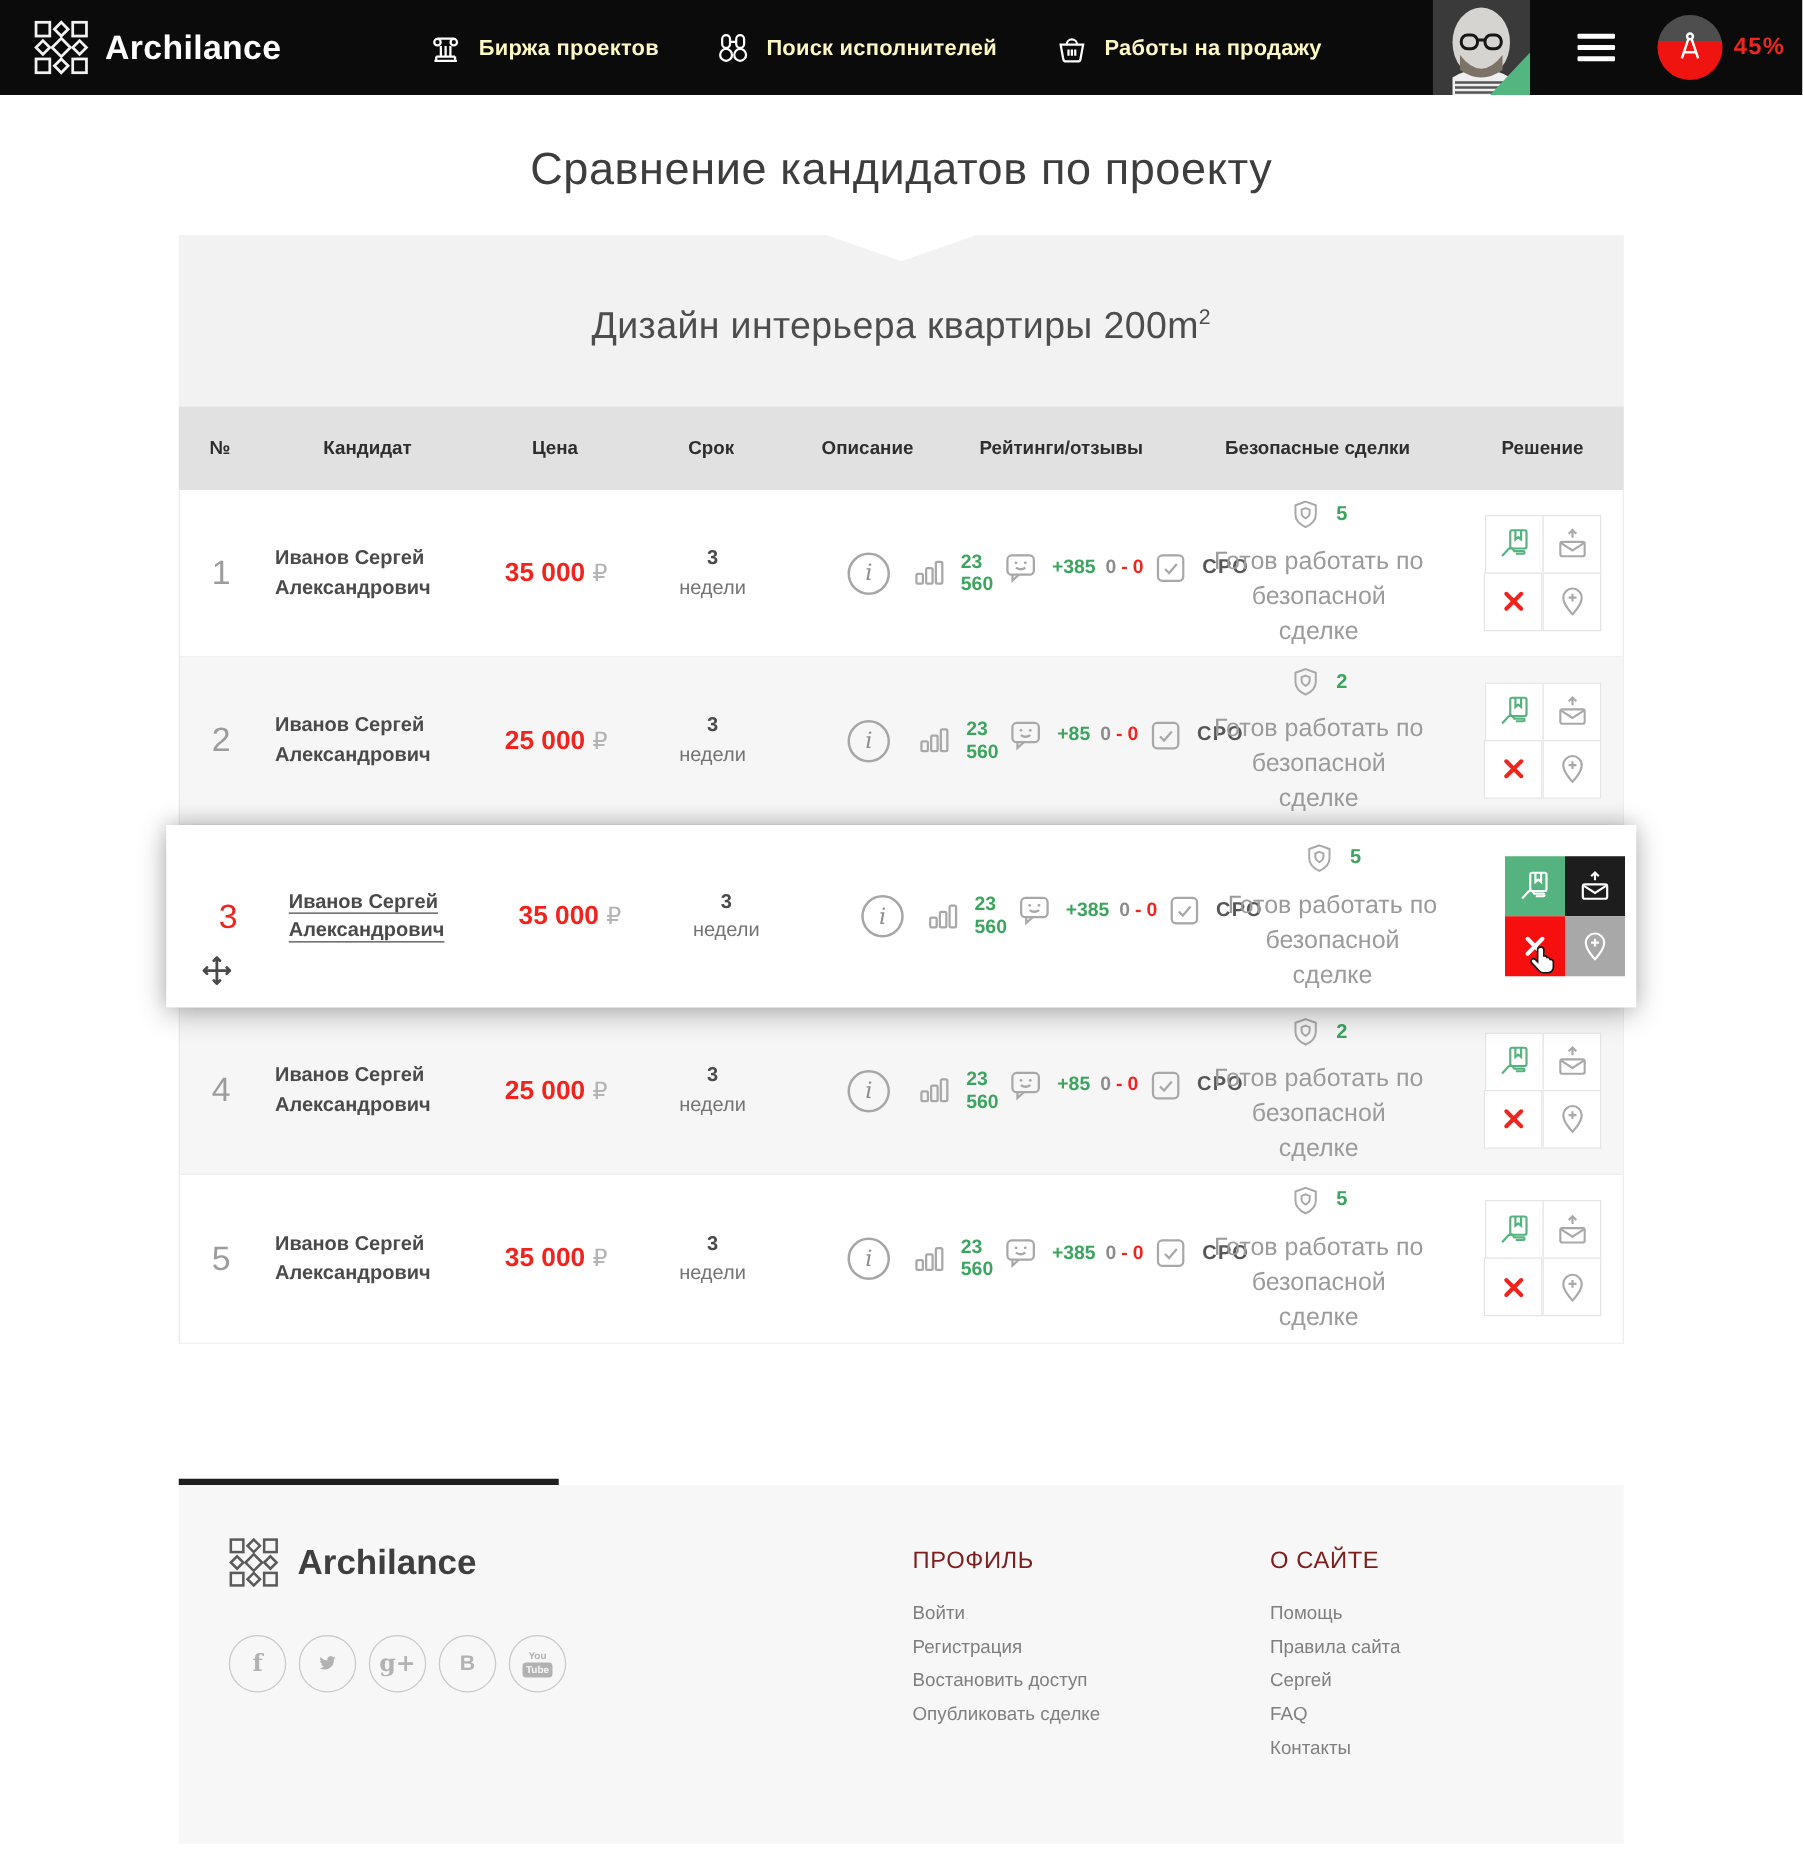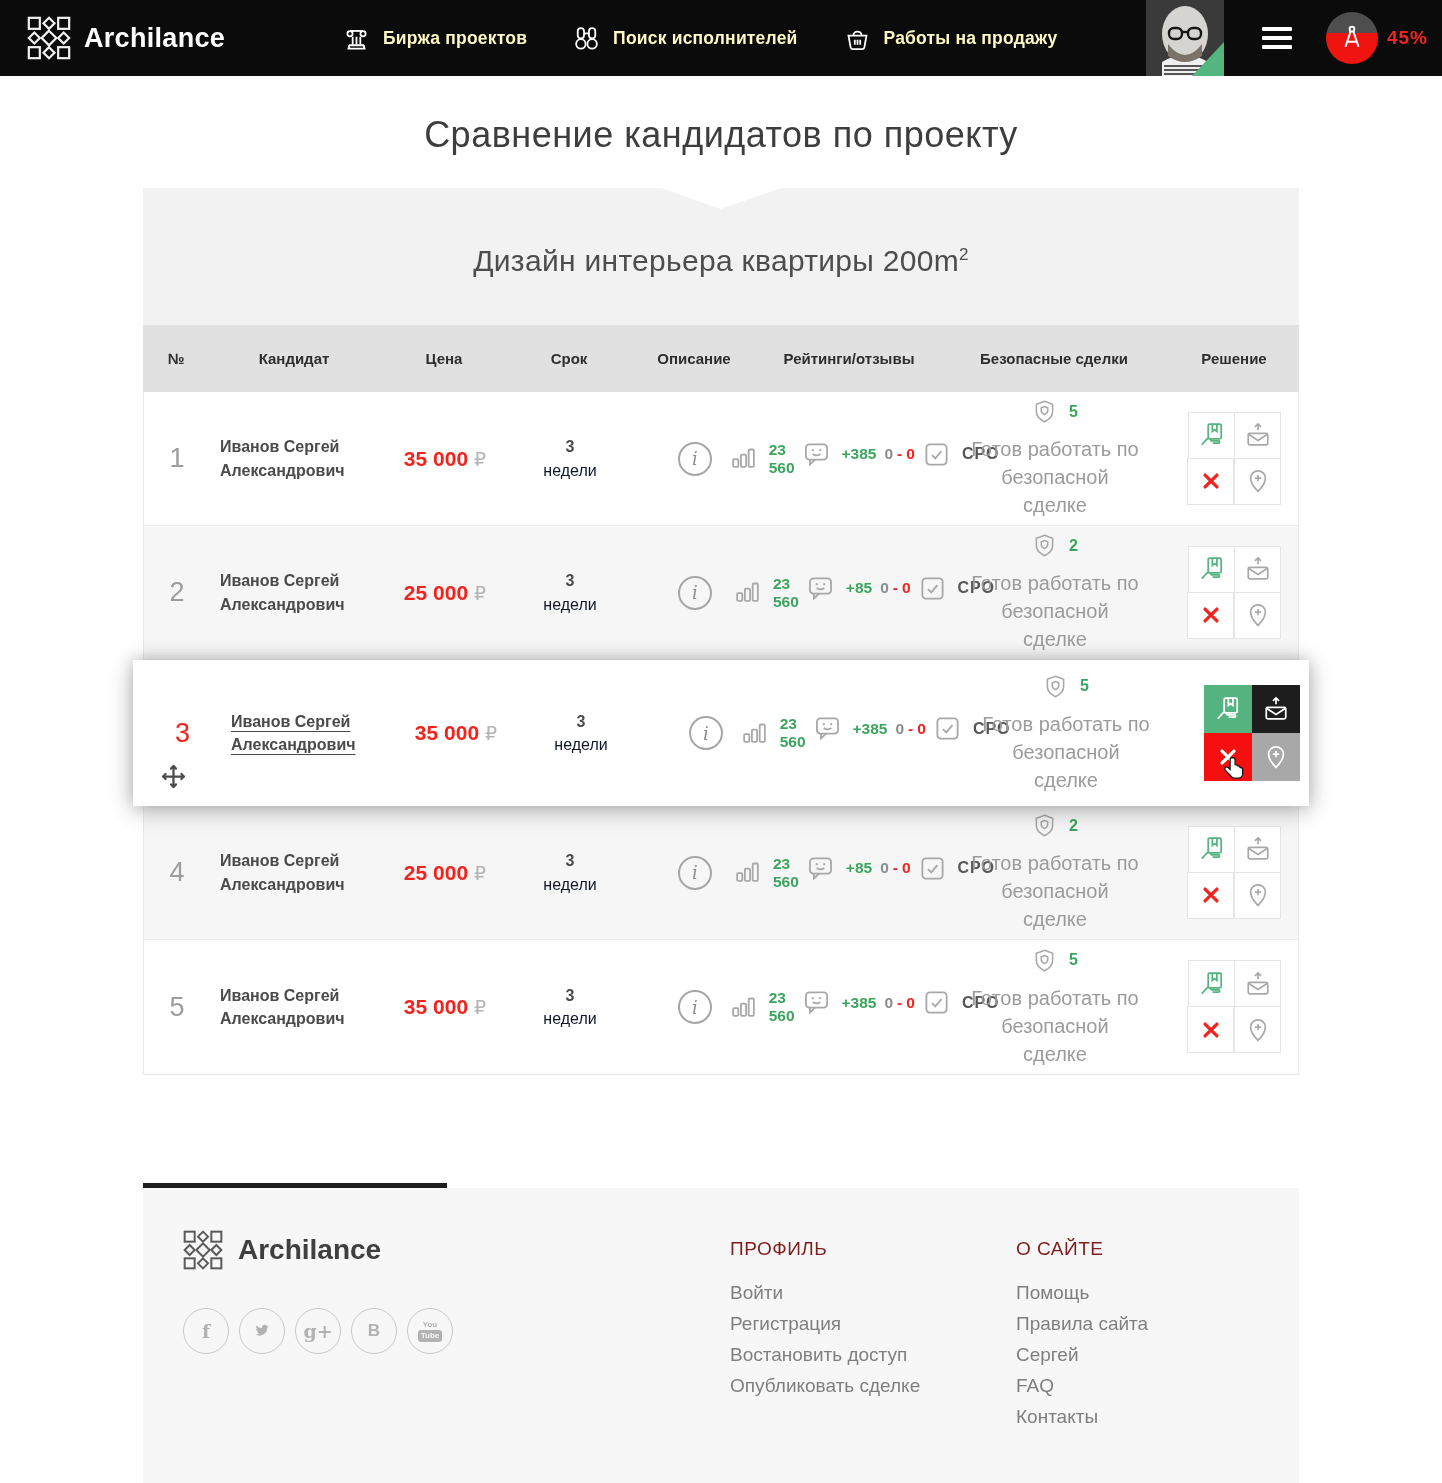--- a/index.html
+++ b/index.html
@@ -74,21 +74,21 @@
   .c { display:flex; justify-content:center; align-items:center; }
   .c-num { font-size:27px; color:#9c9c9c; }
   .trow.active .c-num { color:#f2231d; }
   .c-name { justify-content:flex-start; padding-left:10px; }
   .cand-name { font-size:16px; font-weight:bold; color:#4a4a4a; line-height:1.45; cursor:pointer; }
   .trow.active .cand-name { text-decoration:underline; text-underline-offset:4px; }
   .price-val { font-size:21px; font-weight:bold; color:#f2231d; }
   .price-cur { font-size:19px; color:#b4b4b4; margin-left:6px; font-family:"DejaVu Sans",sans-serif; }
   .c-term { flex-direction:column; line-height:1.45; }
   .term-val { font-size:16px; font-weight:bold; color:#4a4a4a; }
-  .term-unit { font-size:16px; color:#0f172a; }
+  .term-unit { font-size:16px; color:#737373; }
   .info-btn {
     width:34px; height:34px; border:2px solid #a6a6a6; border-radius:50%;
     display:flex; align-items:center; justify-content:center; cursor:pointer; background:transparent;
   }
   .info-btn span { font-family:"DejaVu Serif","Liberation Serif",serif; font-style:italic; font-size:18px; color:#8d8d8d; }
 
   .c-rating { flex-direction:row; align-items:flex-start; justify-content:center; gap:8px; padding-left:29px; }
   .r-line { display:flex; align-items:center; gap:12px; }
   .r-icon { width:27px; height:27px; color:#a8a8a8; flex:none; }
   .r-views { font-size:15.5px; font-weight:bold; color:#3ba55e; }
@@ -144,21 +144,21 @@
   .social .ltr { font-family:"DejaVu Serif","Liberation Serif",serif; font-size:19px; font-weight:bold; color:#b2b2b2; }
   .social .ltr-sans { font-size:17px; font-weight:bold; color:#b2b2b2; }
   .social svg { width:20px; height:20px; color:#b2b2b2; }
   .yt { display:flex; flex-direction:column; align-items:center; line-height:1; }
   .yt-top { font-size:8px; font-weight:bold; color:#b2b2b2; }
   .yt-box { font-size:8px; font-weight:bold; color:#f7f7f7; background:#b2b2b2; border-radius:3px; padding:2px 3px; margin-top:1px; }
   .copyright { margin-top:46px; font-size:16px; font-weight:bold; color:#9e9e9e; letter-spacing:3px; }
   .f-col-title { font-size:19px; font-weight:normal; color:#7f1d1d; letter-spacing:.5px; padding-top:8px; }
   .f-links { list-style:none; margin-top:22px; }
   .f-links li { margin-bottom:9px; }
-  .f-links a { font-size:19px; color:#7f7f7f; text-decoration:none; cursor:pointer; }
+  .f-links a { font-size:15px; color:#7f7f7f; text-decoration:none; cursor:pointer; }
 </style>
 </head>
 <body>
 
 <svg width="0" height="0" style="position:absolute">
   <defs>
     <g id="logo-mark">
       <g fill="none" stroke="currentColor" stroke-width="2.4">
         <rect x="2" y="2" width="12" height="12"></rect>
           <rect x="34" y="2" width="12" height="12"></rect>

